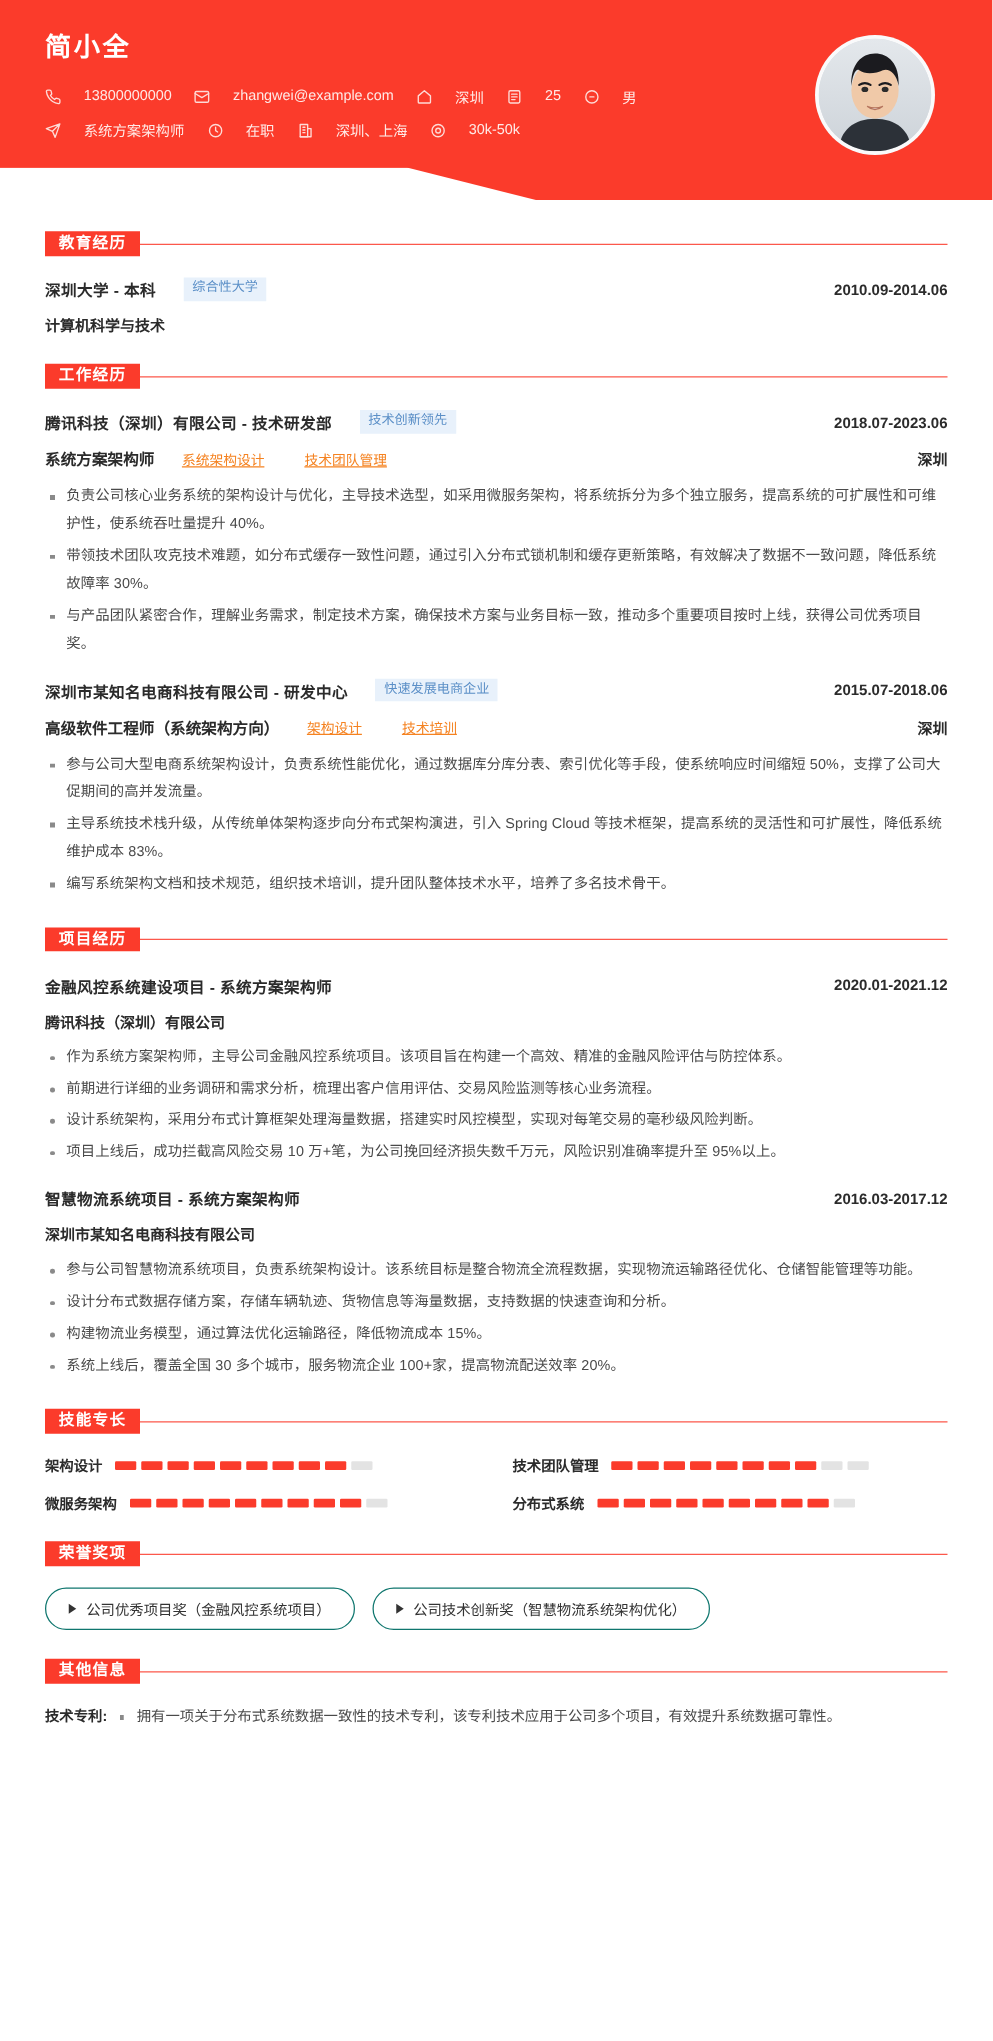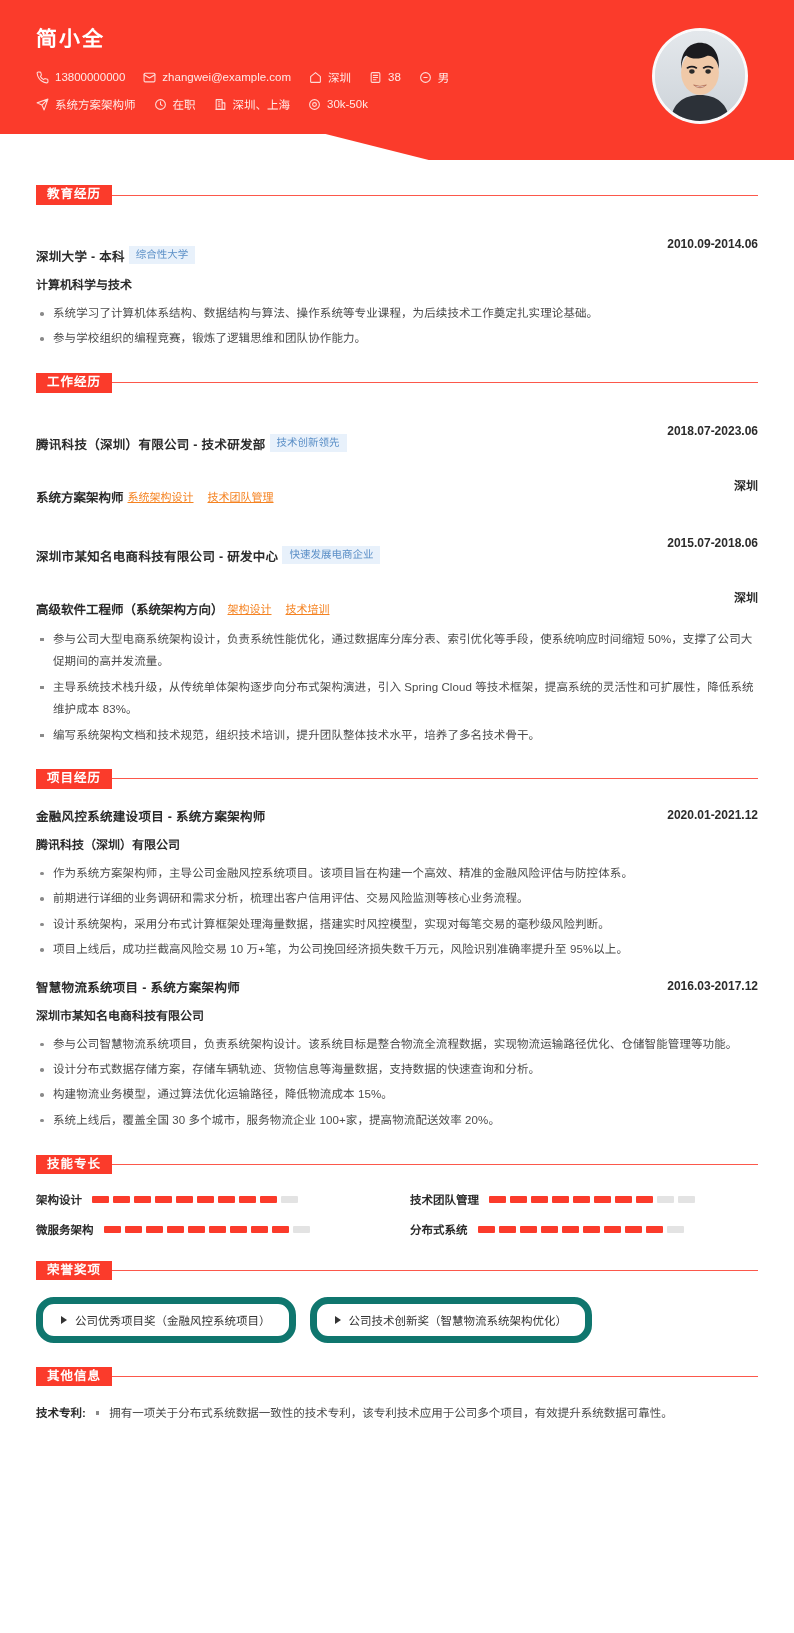--- a/index.html
+++ b/index.html
@@ -43,21 +43,21 @@
   .meta-row {
     display:flex;
     flex-wrap:wrap;
     align-items:center;
     gap:0 18px;
     margin-bottom:11px;
   }
   .meta-item {
     display:flex;
     align-items:center;
-    gap:6px;
+    gap:18px;
     color:#ffe9e6;
     font-size:11.5px;
     white-space:nowrap;
   }
   .meta-item .ico {
     display:inline-flex;
     align-items:center;
     justify-content:center;
     width:13px; height:13px;
     opacity:.92;
@@ -109,24 +109,23 @@
 
   .entry-row {
     display:flex;
     align-items:center;
     justify-content:space-between;
     gap:10px;
     margin-bottom:10px;
   }
   .entry-left {
     display:flex;
-    align-items:flex-start;
+    align-items:center;
     flex-wrap:wrap;
-    gap:0 4px;
-    margin-top:24px;
+    gap:0 22px;
   }
   .entry-title {
     font-size:12.5px;
     font-weight:bold;
     color:#2b2b2b;
     letter-spacing:.3px;
   }
   .entry-right {
     font-size:12px;
     font-weight:bold;
@@ -226,21 +225,21 @@
   
   .awards {
     display:flex;
     flex-wrap:wrap;
     gap:14px;
   }
   .award-chip {
     display:flex;
     align-items:center;
     gap:8px;
-    border:7px solid #0f766e;
+    border:1px solid #0f766e;
     border-radius:18px;
     padding:8px 18px;
     font-size:11.5px;
     color:#333;
     background:#fff;
     white-space:nowrap;
   }
   .award-chip .tri {
     width:0; height:0;
     border-left:6px solid #333;
@@ -306,21 +305,21 @@
           </span>
           <span>深圳</span>
         </div>
         <div class="meta-item">
           <span class="ico">
             <svg width="13" height="13" viewBox="0 0 24 24" fill="none" stroke="#ffe9e6" stroke-width="2" stroke-linecap="round" stroke-linejoin="round">
                 <rect x="4" y="3" width="16" height="18" rx="2"></rect>
                 <path d="M8 8h8M8 12h8M8 16h5"></path>
               </svg>
           </span>
-          <span>38</span>
+          <span>25</span>
         </div>
         <div class="meta-item">
           <span class="ico">
             <svg width="13" height="13" viewBox="0 0 24 24" fill="none" stroke="#ffe9e6" stroke-width="2" stroke-linecap="round" stroke-linejoin="round">
                 <circle cx="12" cy="12" r="9"></circle>
                 <path d="M9 12h6"></path>
               </svg>
           </span>
           <span>男</span>
         </div>
@@ -397,24 +396,20 @@
 
       <div class="entry">
         <div class="entry-row">
           <div class="entry-left">
             <span class="entry-title">深圳大学 - 本科</span>
             <span class="tag-blue">综合性大学</span>
           </div>
           <span class="entry-right">2010.09-2014.06</span>
         </div>
         <div class="org-line">计算机科学与技术</div>
-        <ul class="bullets">
-          <li>系统学习了计算机体系结构、数据结构与算法、操作系统等专业课程，为后续技术工作奠定扎实理论基础。</li>
-          <li>参与学校组织的编程竞赛，锻炼了逻辑思维和团队协作能力。</li>
-        </ul>
       </div>
     </div>
 
     <div class="section">
       <div class="sec-head">
         <span class="sec-tag">工作经历</span>
         <span class="sec-line"></span>
       </div>
 
       <div class="entry">
@@ -426,20 +421,25 @@
           <span class="entry-right">2018.07-2023.06</span>
         </div>
         <div class="entry-row">
           <div class="entry-left">
             <span class="sub-title">系统方案架构师</span>
             <span class="tag-orange">系统架构设计</span>
             <span class="tag-orange">技术团队管理</span>
           </div>
           <span class="entry-right">深圳</span>
         </div>
+        <ul class="bullets square">
+          <li>负责公司核心业务系统的架构设计与优化，主导技术选型，如采用微服务架构，将系统拆分为多个独立服务，提高系统的可扩展性和可维护性，使系统吞吐量提升 40%。</li>
+          <li>带领技术团队攻克技术难题，如分布式缓存一致性问题，通过引入分布式锁机制和缓存更新策略，有效解决了数据不一致问题，降低系统故障率 30%。</li>
+          <li>与产品团队紧密合作，理解业务需求，制定技术方案，确保技术方案与业务目标一致，推动多个重要项目按时上线，获得公司优秀项目奖。</li>
+        </ul>
       </div>
 
       <div class="entry">
         <div class="entry-row">
           <div class="entry-left">
             <span class="entry-title">深圳市某知名电商科技有限公司 - 研发中心</span>
             <span class="tag-blue">快速发展电商企业</span>
           </div>
           <span class="entry-right">2015.07-2018.06</span>
         </div>

